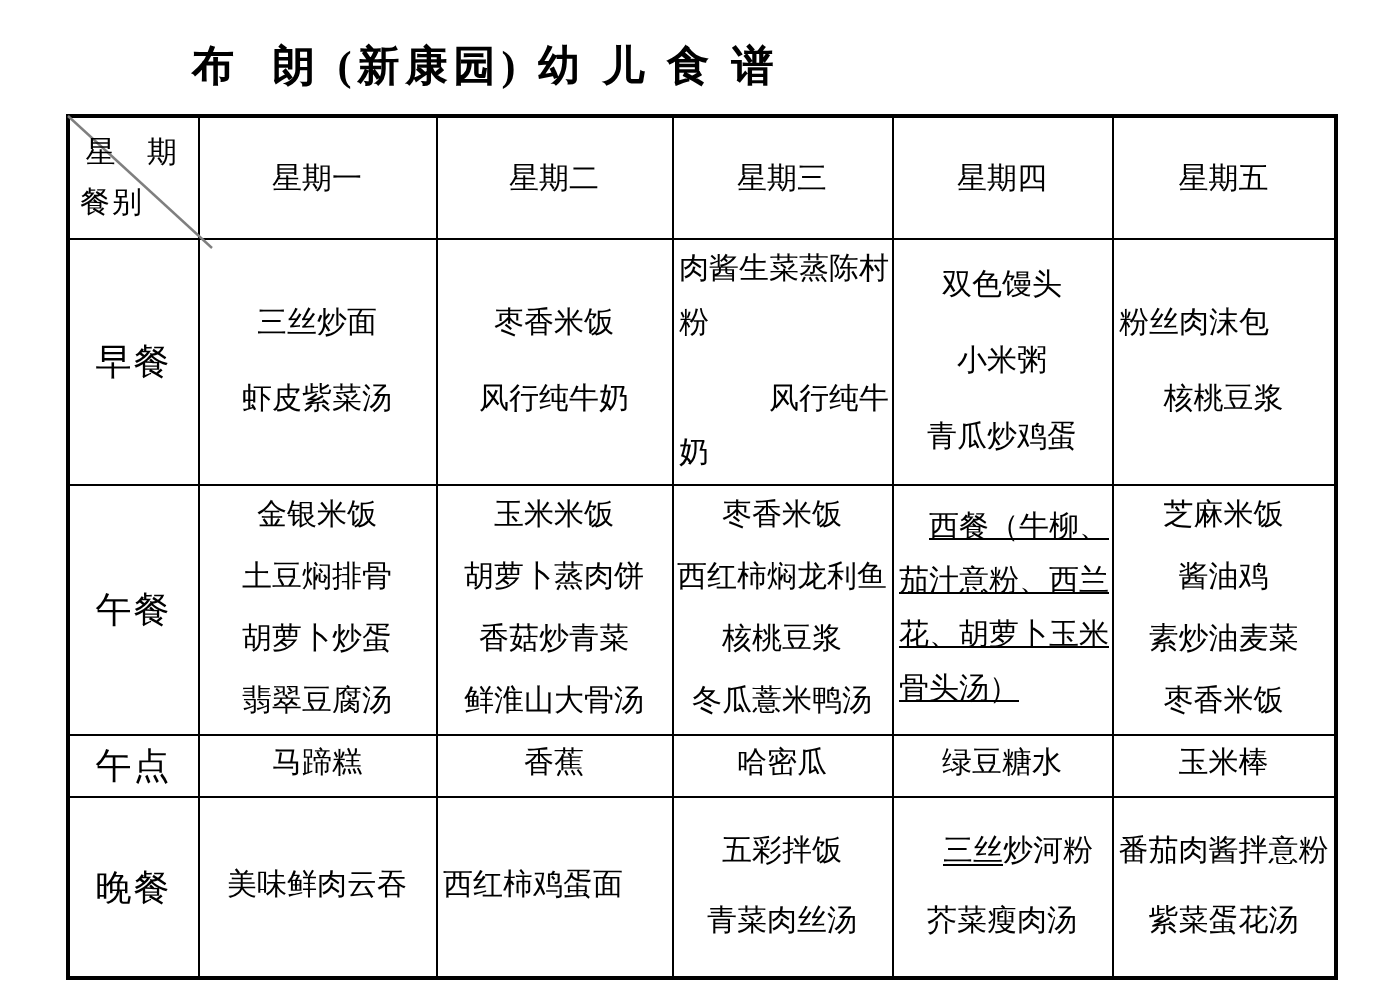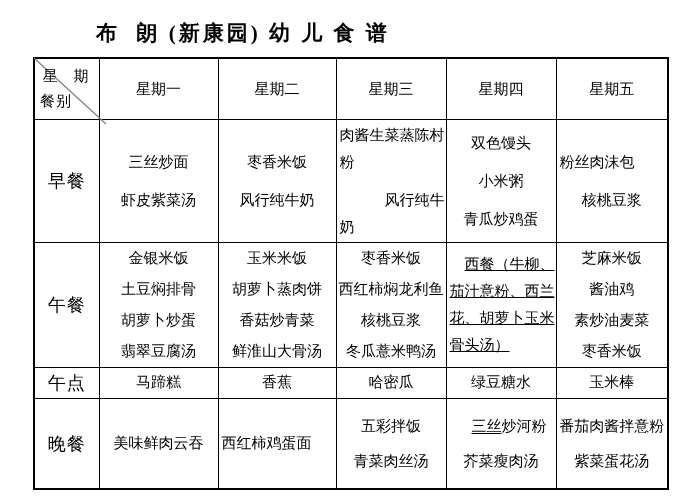--- a/index.html
+++ b/index.html
@@ -38,21 +38,21 @@
   }
   .item{font-size:15px;line-height:1.8;text-align:center;width:100%;box-sizing:border-box;}
   .item.left{text-align:left;padding-left:3px;padding-right:1px;}
   .item u{text-decoration:underline;text-underline-offset:2px;margin-left:16px;}
   tr.row-0 td{height:122px;}
   tr.row-1 td{height:124px;}
   tr.row-2 td{height:30px;}
   tr.row-3 td{height:89px;}
   tr.row-0 .cell-inner{gap:11px;align-items:center;}
   tr.row-1 .cell-inner{gap:4px;}
-  tr.row-2 .item{line-height:1.3;}
+  tr.row-2 .item{line-height:1.3;font-family:Liberation Mono, monospace;}
   tr.row-3 .cell-inner{gap:8px;}
 </style>
 </head>
 <body>
 
 <div class="page">
   <div class="header">
     <div class="title">布  朗 (新康园) 幼 儿 食 谱</div>
   </div>
 

